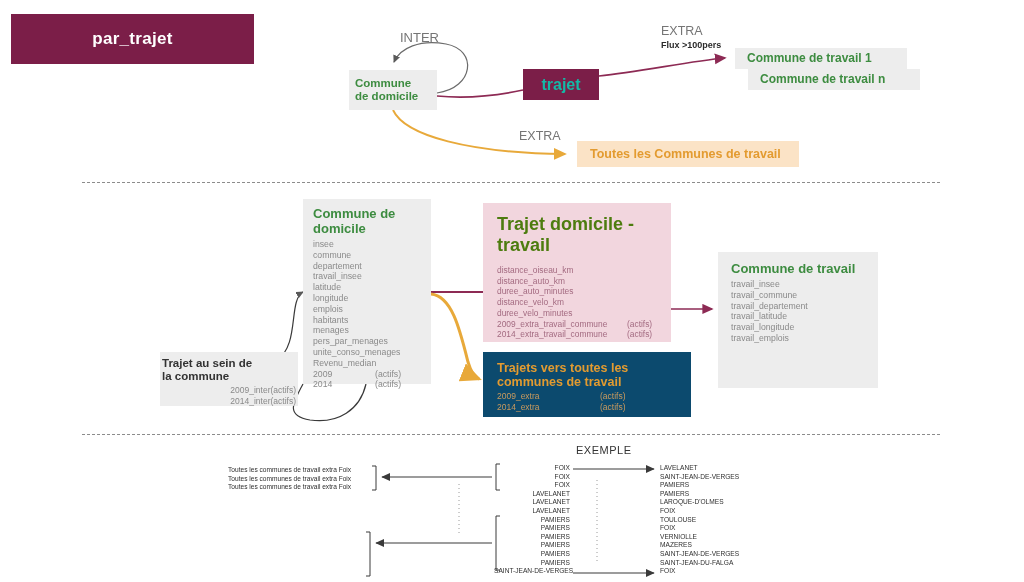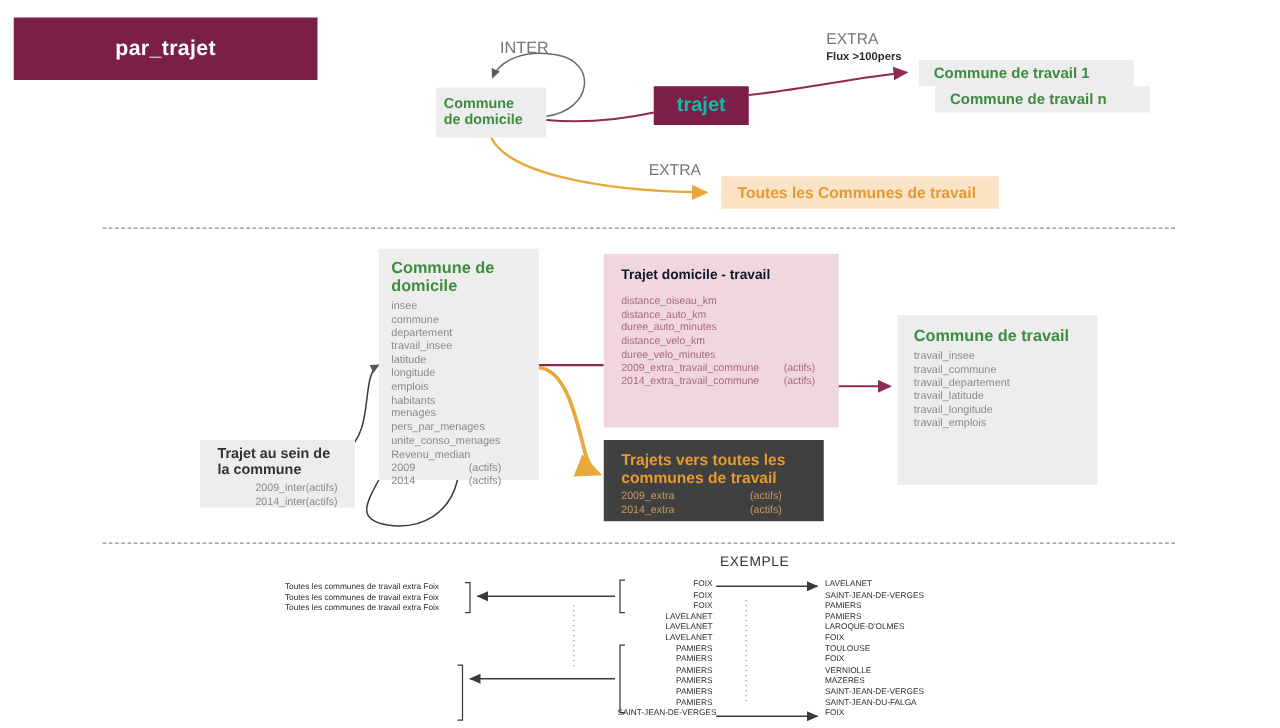--- a/index.html
+++ b/index.html
@@ -43,39 +43,39 @@
   #box-toutes{left:577px;top:141px;width:222px;height:26px;background:#fbe3c6;
     display:flex;align-items:center;padding-left:13px;box-sizing:border-box;}
   #box-toutes .l{color:#e39b30;font-weight:bold;font-size:12.5px;}
 
   
   .sep{left:82px;width:858px;height:0;border-top:1.6px dashed #8c8c8c;}
   #sep1{top:182px;}
   #sep2{top:434px;}
 
   
-  #box-sein{left:160px;top:352px;width:124px;height:54px;background:#ededed;padding:5px 14px;box-sizing:border-box;}
+  #box-sein{left:160px;top:352px;width:138px;height:54px;background:#ededed;padding:5px 2px;box-sizing:border-box;}
   #box-sein .h{color:#333333;font-weight:bold;font-size:11.5px;line-height:13px;}
   #box-sein .rows{margin-top:2px;text-align:right;}
   #box-sein .row{font-size:8.5px;color:#8a8a8a;line-height:10.5px;white-space:nowrap;}
   #box-sein .row .n{display:inline-block;width:56px;}
 
   #box-cdomicile{left:303px;top:199px;width:128px;height:185px;background:#ededed;padding:8px 10px;box-sizing:border-box;}
   #box-cdomicile .h{color:#3d8c40;font-weight:bold;font-size:13px;line-height:14.5px;}
   #box-cdomicile .rows{margin-top:3px;}
   #box-cdomicile .row{font-size:8.7px;color:#8a8a8a;line-height:10.8px;white-space:nowrap;}
   #box-cdomicile .row .n{display:inline-block;width:62px;}
 
   #box-trajetdt{left:483px;top:203px;width:188px;height:139px;background:#f2d6de;padding:11px 14px;box-sizing:border-box;}
-  #box-trajetdt .h{color:#0f172a;font-weight:bold;font-size:11px;}
+  #box-trajetdt .h{color:#4d7c0f;font-weight:bold;font-size:18px;}
   #box-trajetdt .rows{margin-top:9px;}
   #box-trajetdt .row{font-size:8.4px;color:#a36a80;line-height:10.7px;white-space:nowrap;}
   #box-trajetdt .row .n{display:inline-block;width:130px;}
 
-  #box-trajets-extra{left:483px;top:352px;width:176px;height:65px;background:#404040;padding:9px 14px;box-sizing:border-box;}
+  #box-trajets-extra{left:483px;top:352px;width:208px;height:65px;background:#0c4a6e;padding:9px 14px;box-sizing:border-box;}
   #box-trajets-extra .h{color:#e39b30;font-weight:bold;font-size:12.5px;line-height:14px;}
   #box-trajets-extra .rows{margin-top:2px;}
   #box-trajets-extra .row{font-size:8.5px;color:#c99a5e;line-height:10.7px;white-space:nowrap;}
   #box-trajets-extra .row .n{display:inline-block;width:103px;}
 
   #box-ctravail{left:718px;top:252px;width:160px;height:136px;background:#ededed;padding:9px 13px;box-sizing:border-box;}
   #box-ctravail .h{color:#3d8c40;font-weight:bold;font-size:13px;}
   #box-ctravail .rows{margin-top:3px;}
   #box-ctravail .row{font-size:8.7px;color:#8a8a8a;line-height:10.8px;white-space:nowrap;}
 

